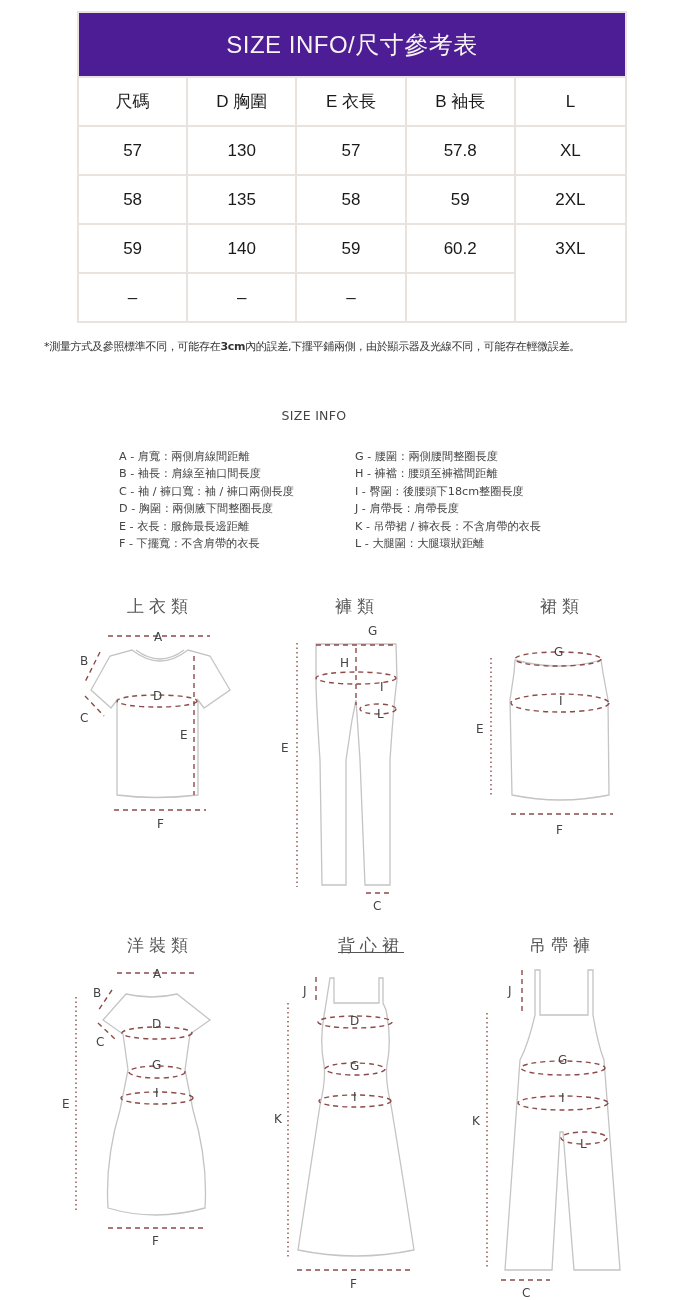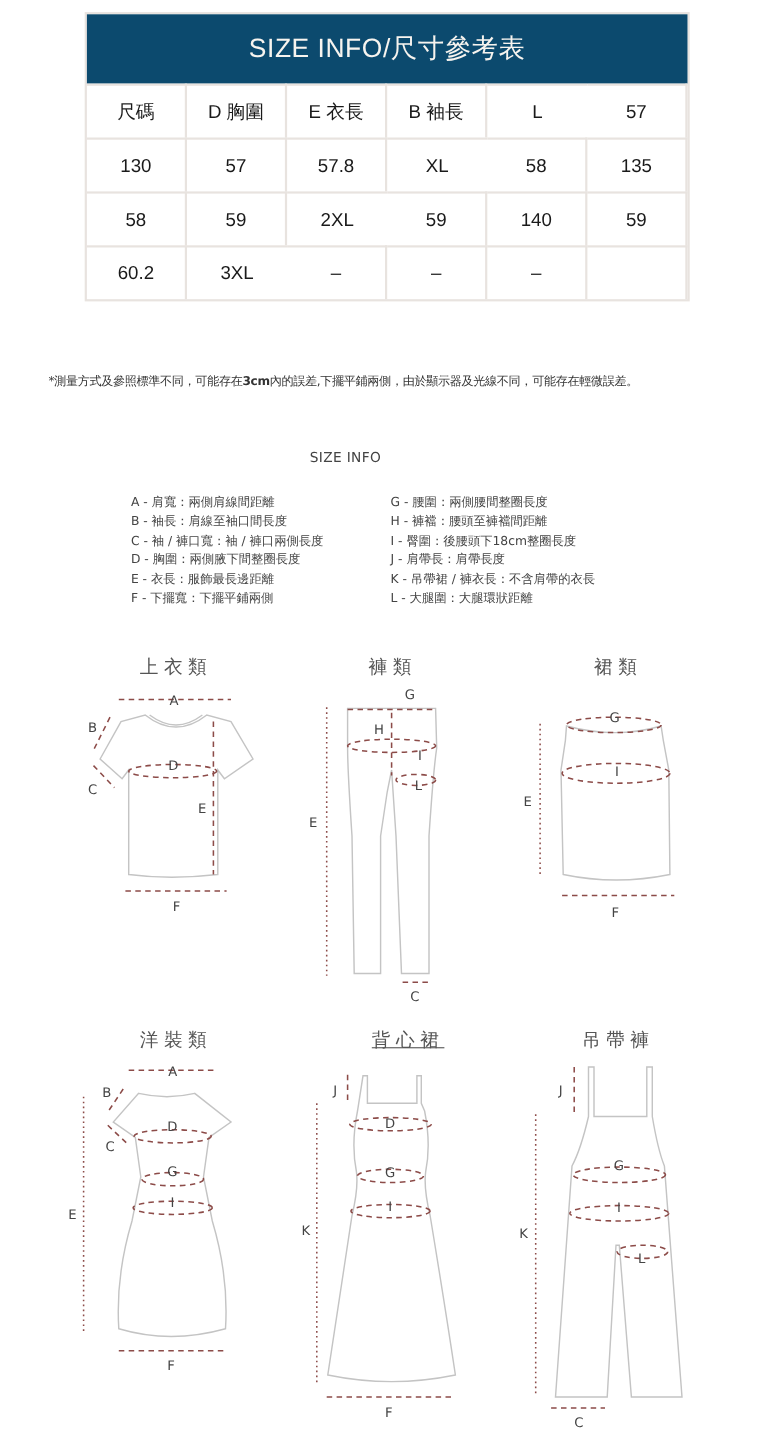--- a/index.html
+++ b/index.html
@@ -1,19 +1,19 @@
 <!DOCTYPE html>
 <html><head>
 <meta charset="utf-8">
 <style>
   html,body{margin:0;padding:0;background:#ffffff;}
   body{width:700px;height:1300px;position:relative;overflow:hidden;font-family:"DejaVu Sans","Liberation Sans",sans-serif;color:#222;}
   .size-table{position:absolute;left:77px;top:11px;width:546px;border:2px solid #e8e3df;border-collapse:collapse;}
-  .table-header{height:63px;background:#0c4a6e;color:#f7f4ef;font-family:"Liberation Sans",sans-serif;font-size:24px;text-align:center;line-height:63px;letter-spacing:0.5px;}
-  .grid{display:grid;grid-template-columns:repeat(6,1fr);}
+  .table-header{height:63px;background:#4c1d95;color:#f7f4ef;font-family:"Liberation Sans",sans-serif;font-size:24px;text-align:center;line-height:63px;letter-spacing:0.5px;}
+  .grid{display:grid;grid-template-columns:repeat(5,1fr);}
   .cell{height:47px;border-right:2px solid #e8e3df;border-top:2px solid #e8e3df;display:flex;align-items:center;justify-content:center;font-family:"Liberation Sans",sans-serif;font-size:17px;color:#1a1a1a;}
   .cell:nth-child(5n){border-right:none;}
   .note{position:absolute;left:44px;top:339px;font-size:11px;color:#333;letter-spacing:-0.3px;white-space:nowrap;}
   .note b{font-weight:bold;}
   .size-info-title{position:absolute;left:0;width:628px;top:408px;text-align:center;font-size:12.5px;color:#444;letter-spacing:0.3px;}
   .legend{position:absolute;top:448px;font-size:11.2px;color:#444;line-height:17.4px;white-space:nowrap;}
   .legend.left{left:119px;}
   .legend.right{left:355px;}
   .cat-title{position:absolute;font-size:17px;color:#555;letter-spacing:5px;text-align:center;width:160px;}
   svg.diagram{position:absolute;overflow:visible;}
@@ -61,21 +61,21 @@
 
 <div class="note"><span>*測量方式及參照標準不同，可能存在</span><b>3cm</b><span>內的誤差,下擺平鋪兩側，由於顯示器及光線不同，可能存在輕微誤差。</span></div>
 
 <div class="size-info-title">SIZE INFO</div>
 <div class="legend left">
   <div>A - 肩寬：兩側肩線間距離</div>
   <div>B - 袖長：肩線至袖口間長度</div>
   <div>C - 袖 / 褲口寬：袖 / 褲口兩側長度</div>
   <div>D - 胸圍：兩側腋下間整圈長度</div>
   <div>E - 衣長：服飾最長邊距離</div>
-  <div>F - 下擺寬：下擺平鋪兩側</div>
+  <div>F - 下擺寬：不含肩帶的衣長</div>
 </div>
 <div class="legend right">
   <div>G - 腰圍：兩側腰間整圈長度</div>
   <div>H - 褲襠：腰頭至褲襠間距離</div>
   <div>I - 臀圍：後腰頭下18cm整圈長度</div>
   <div>J - 肩帶長：肩帶長度</div>
   <div>K - 吊帶裙 / 褲衣長：不含肩帶的衣長</div>
   <div>L - 大腿圍：大腿環狀距離</div>
 </div>
 

